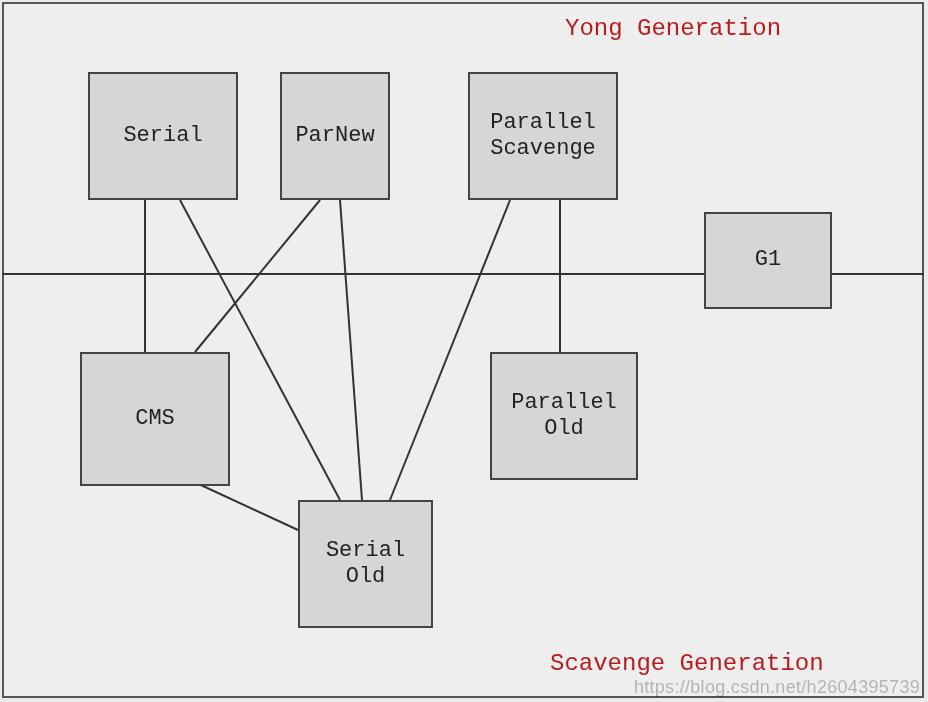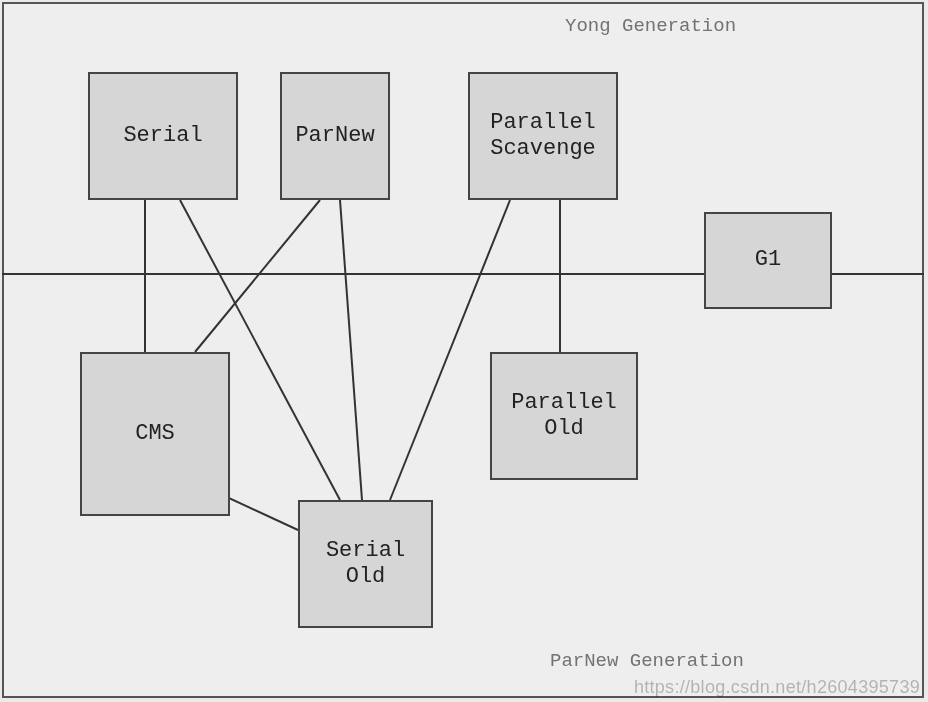--- a/index.html
+++ b/index.html
@@ -31,22 +31,22 @@
     align-items: center;
     justify-content: center;
     text-align: center;
     font-size: 22px;
     line-height: 1.2;
     color: #222;
     white-space: pre;
   }
   .label {
     position: absolute;
-    font-size: 19px;
-    color: #737373;
+    font-size: 24px;
+    color: #b91c1c;
     white-space: nowrap;
   }
   .watermark {
     position: absolute;
     right: 8px;
     bottom: 4px;
     font-family: Arial, sans-serif;
     font-size: 18px;
     color: rgba(0,0,0,0.25);
     letter-spacing: 0.3px;
@@ -82,28 +82,28 @@
   <line x1="340" y1="200" x2="362" y2="500"></line>
 
   <line x1="560" y1="200" x2="560" y2="352"></line>
 
   <line x1="510" y1="200" x2="390" y2="500"></line>
 
   <line x1="190" y1="480" x2="298" y2="530"></line>
 </svg>
 
 <div class="label" style="left:565px; top:15px;">Yong Generation</div>
-<div class="label" style="left:550px; top:650px;">ParNew Generation</div>
+<div class="label" style="left:550px; top:650px;">Scavenge Generation</div>
 
 <div class="box" style="left:88px;  top:72px;  width:150px; height:128px;">Serial</div>
 <div class="box" style="left:280px; top:72px;  width:110px; height:128px;">ParNew</div>
 <div class="box" style="left:468px; top:72px;  width:150px; height:128px;">Parallel
 Scavenge</div>
 
 <div class="box" style="left:704px; top:212px; width:128px; height:97px;">G1</div>
 
-<div class="box" style="left:80px;  top:352px; width:150px; height:164px;">CMS</div>
+<div class="box" style="left:80px;  top:352px; width:150px; height:134px;">CMS</div>
 <div class="box" style="left:490px; top:352px; width:148px; height:128px;">Parallel
 Old</div>
 <div class="box" style="left:298px; top:500px; width:135px; height:128px;">Serial
 Old</div>
 
 <div class="watermark">https://blog.csdn.net/h2604395739</div>
 
 </body></html>

